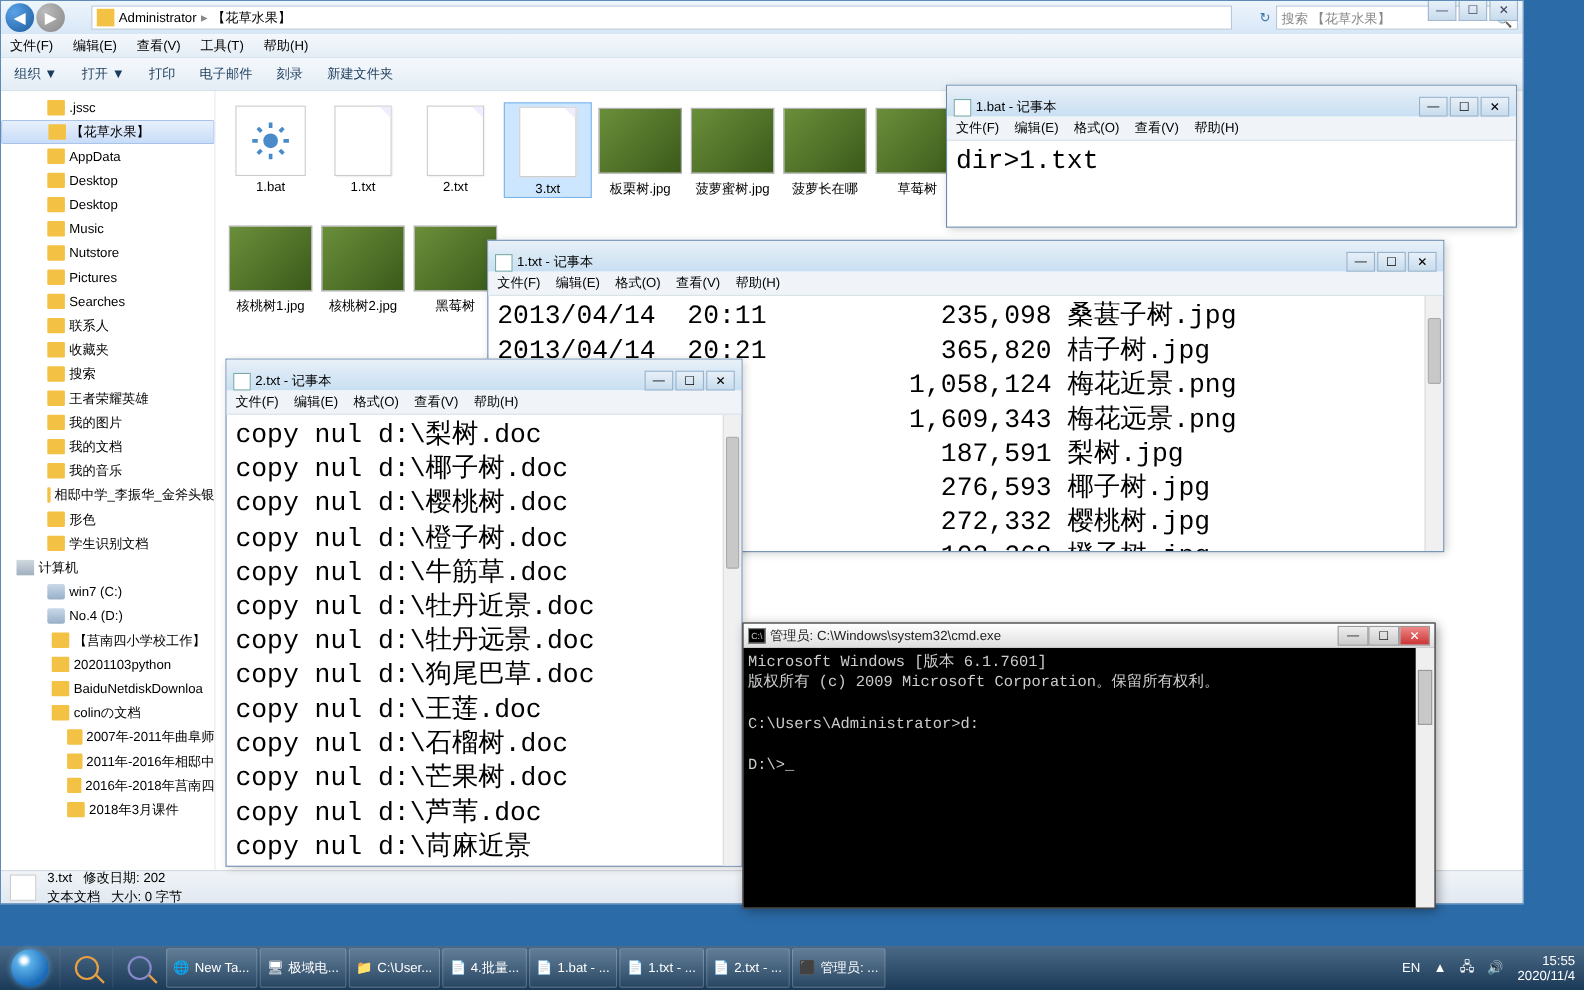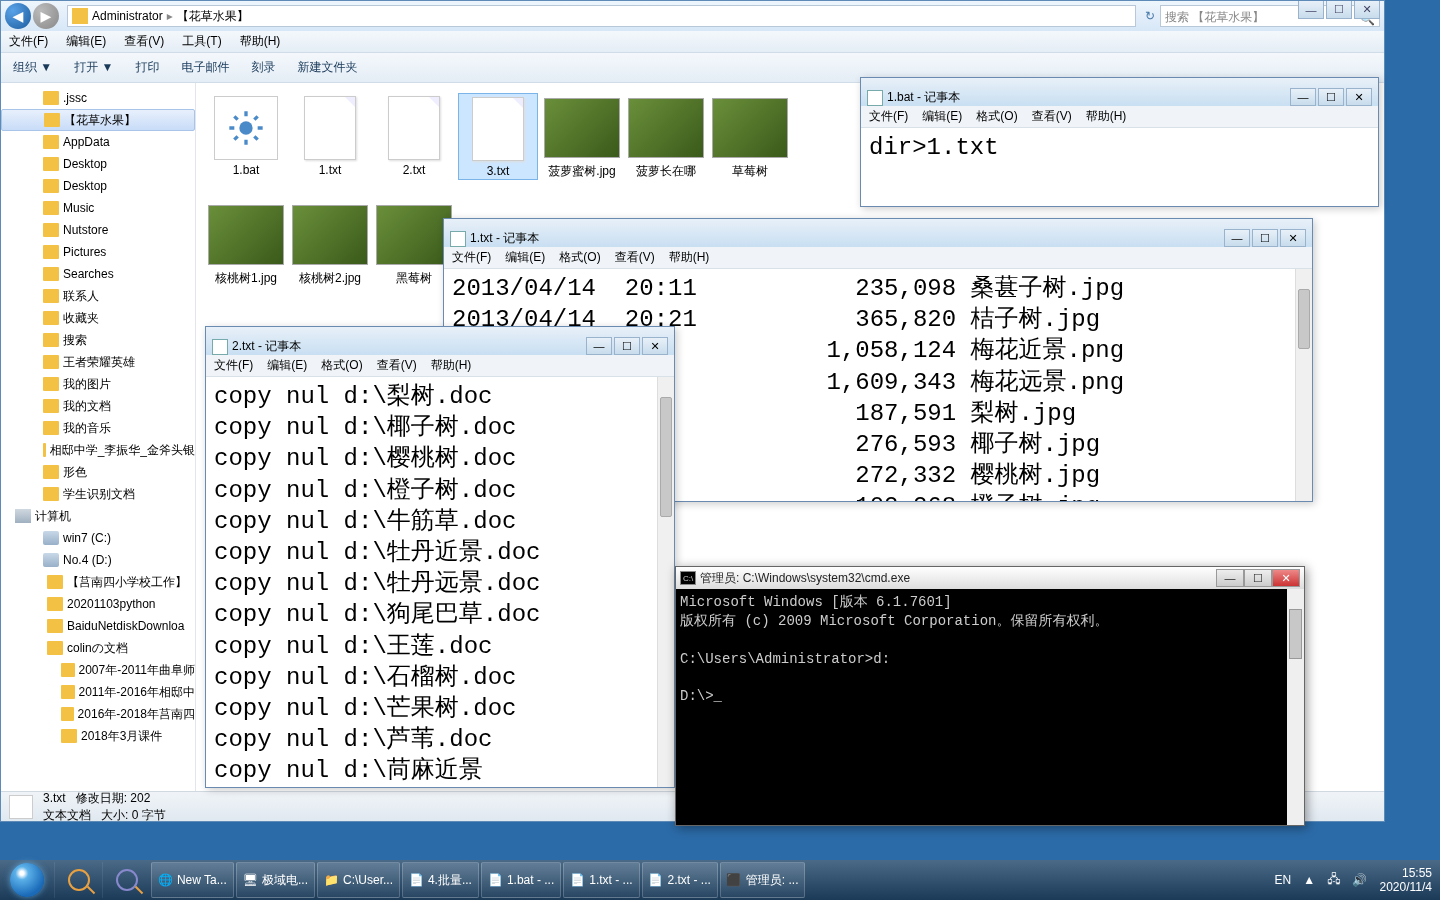--- a/index.html
+++ b/index.html
@@ -3,21 +3,21 @@
 <meta charset="utf-8">
 <style>
 *{margin:0;padding:0;box-sizing:border-box;font-family:"Microsoft YaHei","Segoe UI",SimSun,sans-serif;font-size:12px}
 body{width:1440px;height:900px;background:#2b6ba8;overflow:hidden;position:relative;user-select:none}
 
 .explorer{position:absolute;left:0;top:0;width:1385px;height:822px;background:#fff;border:1px solid #5e8ab8}
 .exp-titlebar{height:30px;background:linear-gradient(#eef5fc,#d7e7f7);display:flex;align-items:center;padding:0 4px}
 .nav-btns{display:flex;gap:2px;margin-right:4px}
 .nav-circle{width:26px;height:26px;border-radius:50%;background:radial-gradient(circle at 30% 30%,#5aa3e8,#1c5b9e);display:flex;align-items:center;justify-content:center;color:#fff;font-size:14px}
 .nav-circle.dis{background:radial-gradient(circle at 30% 30%,#bbb,#888)}
-.breadcrumb{flex:1;height:22px;background:#fff;border:1px solid #b8c8d8;display:flex;align-items:center;padding:0 4px;margin:0 4px;font-size:12px}
+.breadcrumb{flex:1;height:22px;background:#fff;border:1px solid #b8c8d8;display:flex;align-items:center;padding:0 4px;margin:0 20px;font-size:12px}
 .breadcrumb .ficon{width:16px;height:16px;background:#f3c244;margin-right:4px}
 .breadcrumb .sep{color:#888;margin:0 4px}
 .bc-ref{width:20px;text-align:center;color:#4678aa}
 .searchbox{width:220px;height:22px;background:#fff;border:1px solid #b8c8d8;display:flex;align-items:flex-end;padding:0 4px;color:#888;}
 .searchbox .mag{margin-left:auto;color:#4678aa}
 .win-ctrl{position:absolute;top:0;right:4px;display:flex;gap:2px}
 .win-btn{width:26px;height:18px;background:linear-gradient(#e8f0f8,#c8dcec);border:1px solid #9ab3cc;border-top:none;display:flex;align-items:center;justify-content:center;font-size:11px;color:#446}
 .exp-menubar{height:22px;background:linear-gradient(#f4f8fc,#e4edf5);display:flex;align-items:center;padding:0 8px;gap:18px;font-size:12px;border-bottom:1px solid #d0dce8}
 .exp-toolbar{height:30px;background:linear-gradient(#f4f8fc,#e4edf5);display:flex;align-items:center;padding:0 12px;gap:22px;font-size:12px;color:#1a3a5a;border-bottom:1px solid #d0dce8}
 .exp-toolbar .tb-item{display:flex;align-items:center;gap:4px}
@@ -265,20 +265,26 @@
         <div class="file-item sel">
           <div class="file-thumb">
             <div class="page-ico"></div>
           </div>
           <div>3.txt</div>
         </div>
         <div class="file-item">
           <div class="file-thumb">
             <div class="img-thumb"></div>
           </div>
+          <div>板栗树.jpg</div>
+        </div>
+        <div class="file-item">
+          <div class="file-thumb">
+            <div class="img-thumb"></div>
+          </div>
           <div>菠萝蜜树.jpg</div>
         </div>
         <div class="file-item">
           <div class="file-thumb">
             <div class="img-thumb"></div>
           </div>
           <div>菠萝长在哪</div>
         </div>
         <div class="file-item">
           <div class="file-thumb">

